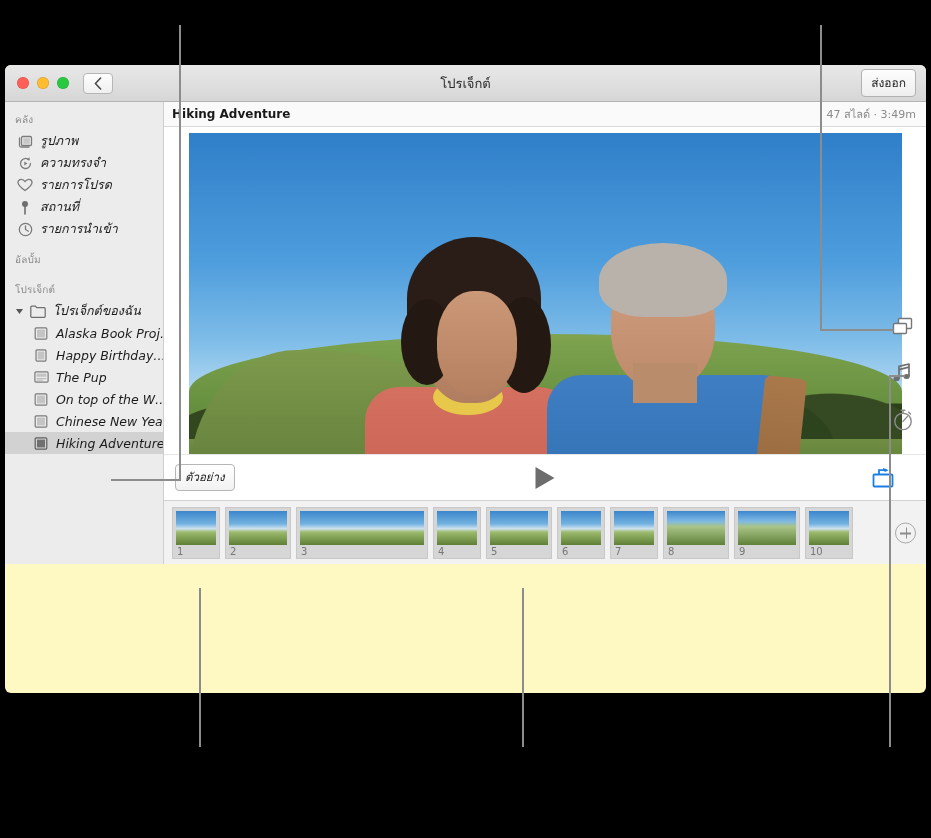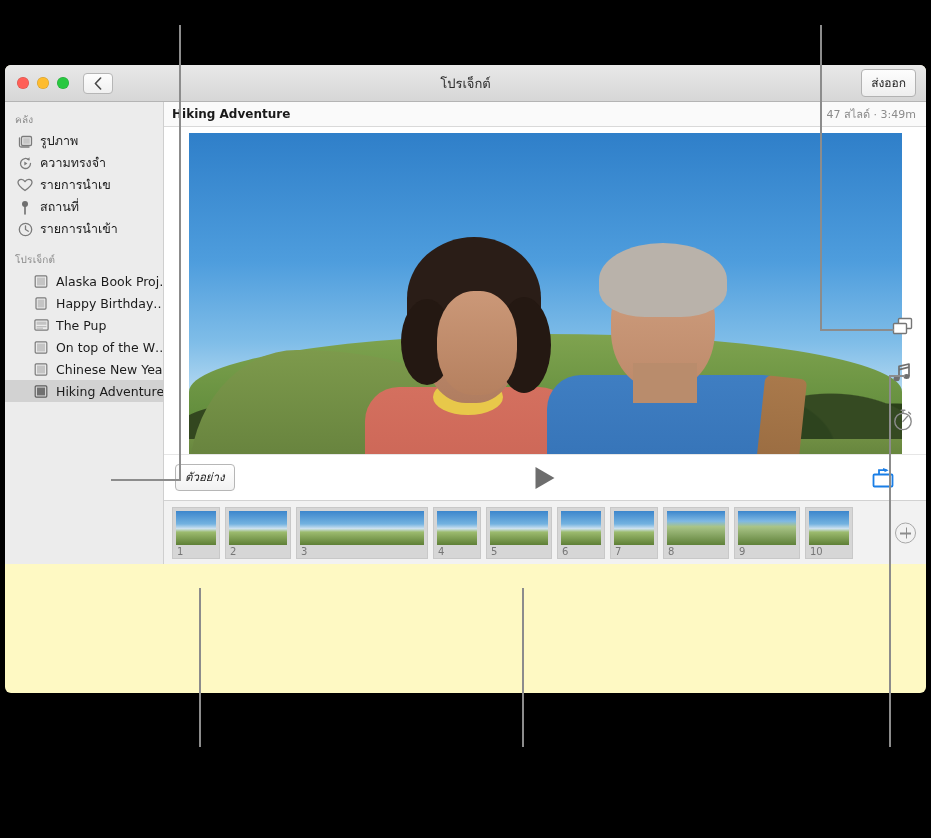--- a/index.html
+++ b/index.html
@@ -73,21 +73,21 @@
     font-size: 12px;
     overflow: hidden;
   }
   .sb-head {
     font-size: 10px; color: #8a8a8a;
     padding: 4px 0 3px 10px; letter-spacing: .2px;
   }
   .sb-item {
     display: flex; align-items: center;
     height: 22px; padding-left: 12px; gap: 7px;
-    color: #1b1b1b; cursor: pointer; white-space: nowrap;
+    color: #1b1b1b; cursor: pointer; white-space: nowrap; font-style: italic;
   }
   .sb-item .lbl { font-size: 12.5px; }
   .sb-item.selected { background: #d2d2d2; }
   .sb-item.indent { padding-left: 28px; }
   .sb-item.group { padding-left: 10px; }
   .sb-ico { width: 16px; height: 16px; flex: 0 0 16px; display:flex; align-items:center; justify-content:center; }
   .disc { width: 8px; flex: 0 0 8px; display:flex; align-items:center; justify-content:center; }
 
   
   #main { flex: 1; display: flex; flex-direction: column; background: #fff; min-width: 0; }
@@ -267,21 +267,21 @@
           </span>
           <span class="lbl">ความทรงจำ</span>
         </div>
 
         <div class="sb-item">
           <span class="sb-ico">
             <svg width="16" height="14" viewBox="0 0 16 14">
                 <path d="M8 12.5 C2.5 8.8 1 6.8 1 4.6 C1 2.6 2.5 1.3 4.2 1.3 C5.6 1.3 7.2 2.2 8 3.6 C8.8 2.2 10.4 1.3 11.8 1.3 C13.5 1.3 15 2.6 15 4.6 C15 6.8 13.5 8.8 8 12.5 z" fill="none" stroke="#7b7b7b" stroke-width="1.3" stroke-linejoin="round"></path>
               </svg>
           </span>
-          <span class="lbl">รายการนำเข</span>
+          <span class="lbl">รายการโปรด</span>
         </div>
 
 
         <div class="sb-item">
           <span class="sb-ico">
             <svg width="12" height="15" viewBox="0 0 12 15">
                 <circle cx="6" cy="4" r="3" fill="#6f6f6f"></circle>
                 <path d="M6 6.5 L6 14" stroke="#6f6f6f" stroke-width="1.6" stroke-linecap="round"></path>
               </svg>
           </span>
@@ -292,22 +292,36 @@
           <span class="sb-ico">
             <svg width="15" height="15" viewBox="0 0 15 15">
                 <circle cx="7.5" cy="7.5" r="6.2" fill="none" stroke="#7b7b7b" stroke-width="1.3"></circle>
                 <path d="M7.5 3.8 L7.5 7.5 L10.3 9.2" stroke="#7b7b7b" stroke-width="1.3" fill="none" stroke-linecap="round"></path>
               </svg>
           </span>
           <span class="lbl">รายการนำเข้า</span>
         </div>
 
 
+        <div class="sb-head" style="padding-top:12px">อัลบั้ม</div>
         <div class="sb-head" style="padding-top:12px">โปรเจ็กต์</div>
 
+        <div class="sb-item group">
+          <span class="disc">
+            <svg width="7" height="7" viewBox="0 0 7 7">
+                <path d="M0 1 L7 1 L3.5 6 z" fill="#555"></path>
+              </svg>
+          </span>
+          <span class="sb-ico">
+            <svg width="16" height="13" viewBox="0 0 16 13">
+                <path d="M.8 2.2 a1 1 0 0 1 1-1 h3.6 l1.3 1.5 h7.5 a1 1 0 0 1 1 1 v7.6 a1 1 0 0 1 -1 1 h-12.4 a1 1 0 0 1 -1 -1 z" fill="none" stroke="#6f6f6f" stroke-width="1.25"></path>
+              </svg>
+          </span>
+          <span class="lbl">โปรเจ็กต์ของฉัน</span>
+        </div>
 
         <div class="sb-item indent">
           <span class="sb-ico">
             <svg width="14" height="13" viewBox="0 0 14 13">
                 <rect x="1.2" y=".9" width="11.6" height="11.2" rx="1" fill="none" stroke="#7b7b7b" stroke-width="1.2"></rect>
                 <rect x="3" y="2.6" width="8" height="7.8" fill="#c4c4c4"></rect>
               </svg>
           </span>
           <span class="lbl">Alaska Book Proj…</span>
         </div>

